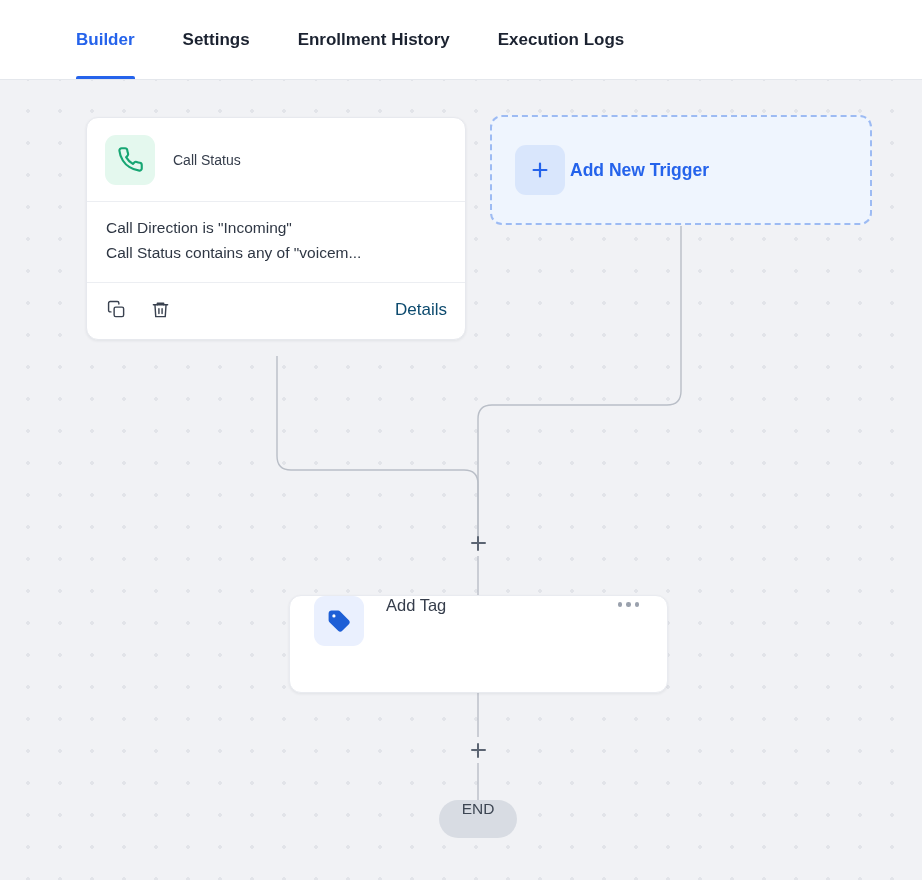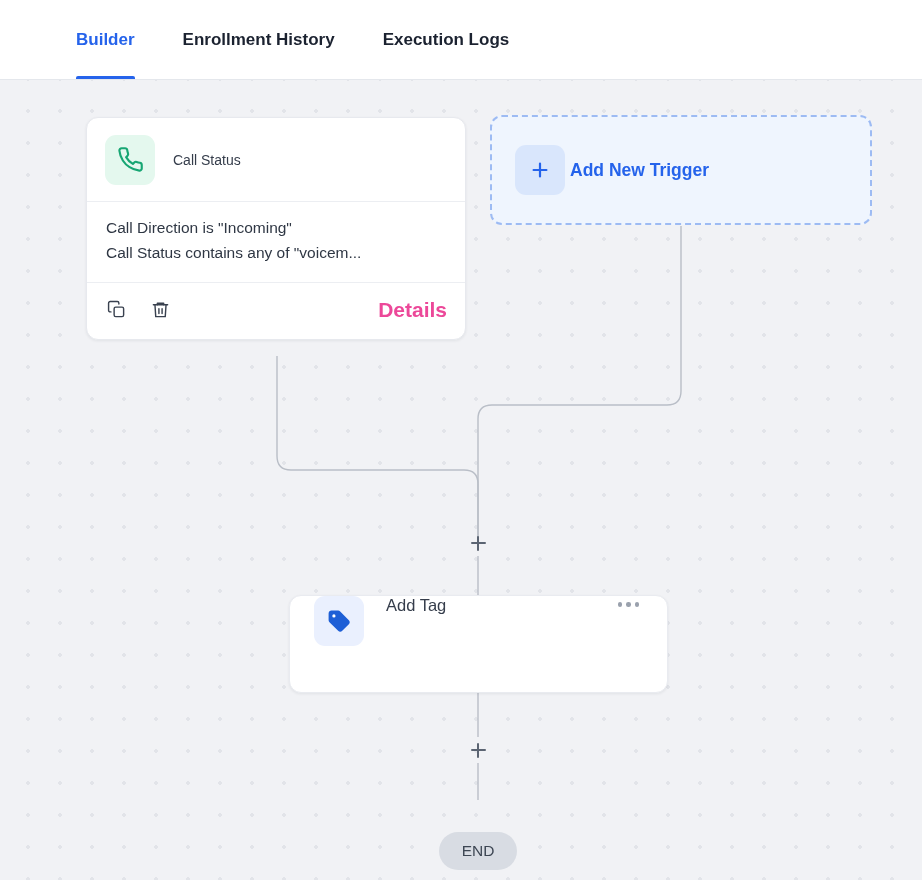--- a/index.html
+++ b/index.html
@@ -141,23 +141,23 @@
     box-sizing: border-box;
   }
   .foot-icons { display: flex; align-items: center; gap: 22px; }
   .foot-btn {
     width: 22px; height: 22px;
     display: flex; align-items: center; justify-content: center;
     cursor: pointer;
   }
   .details-link {
     margin-left: auto;
-    font-size: 21px;
-    font-weight: bold;
-    color: #ec4899;
+    font-size: 17px;
+    font-weight: normal;
+    color: #0c4a6e;
     cursor: pointer;
   }
 
   
   .add-trigger {
     position: absolute;
     left: 490px;
     top: 35px;
     width: 382px;
     height: 110px;
@@ -244,41 +244,43 @@
     background: #5b6472;
     border-radius: 1px;
   }
   .edge-plus::before { width: 15px; height: 1.8px; }
   .edge-plus::after  { width: 1.8px; height: 15px; }
 
   
   .end-pill {
     position: absolute;
     left: 439px;
-    top: 752px;
+    top: 720px;
     width: 78px;
     height: 38px;
     border-radius: 19px;
     background: #d8dce3;
     display: flex;
-    align-items: center;
     justify-content: center;
     font-size: 15.5px;
     color: #3d4653;
   }
 </style>
 </head>
 <body>
 
 <div id="app">
 
   <div class="tabbar">
     <div class="tabs">
       <div class="tab active">
         <span>Builder</span>
+      </div>
+      <div class="tab">
+        <span>Settings</span>
       </div>
       <div class="tab">
         <span>Enrollment History</span>
       </div>
       <div class="tab">
         <span>Execution Logs</span>
       </div>
     </div>
   </div>
 

